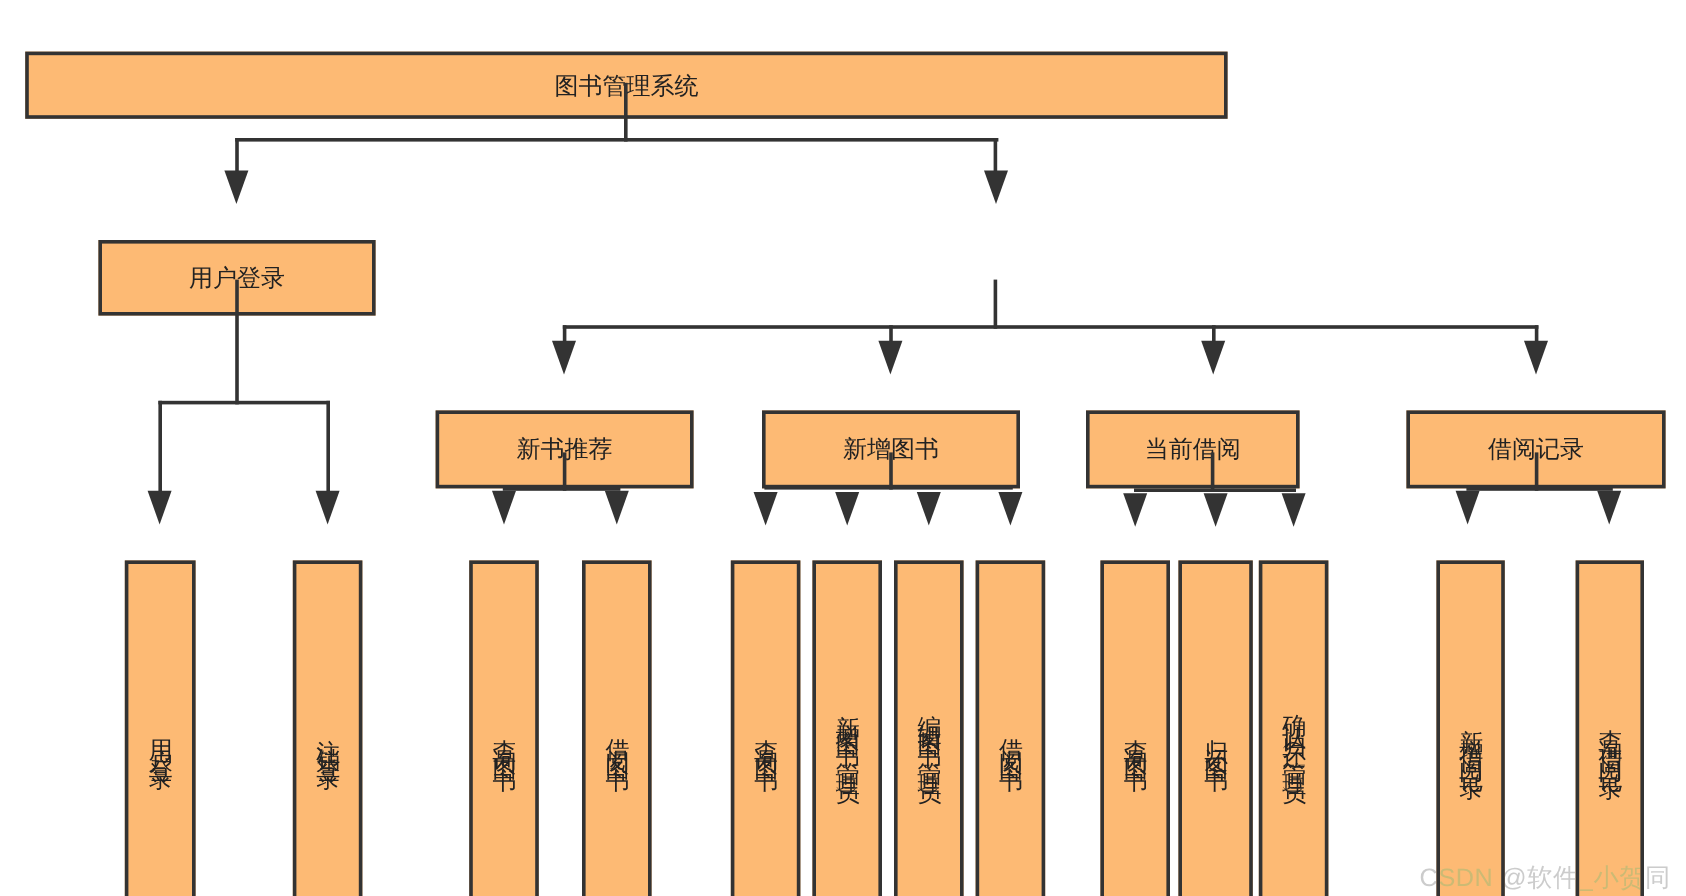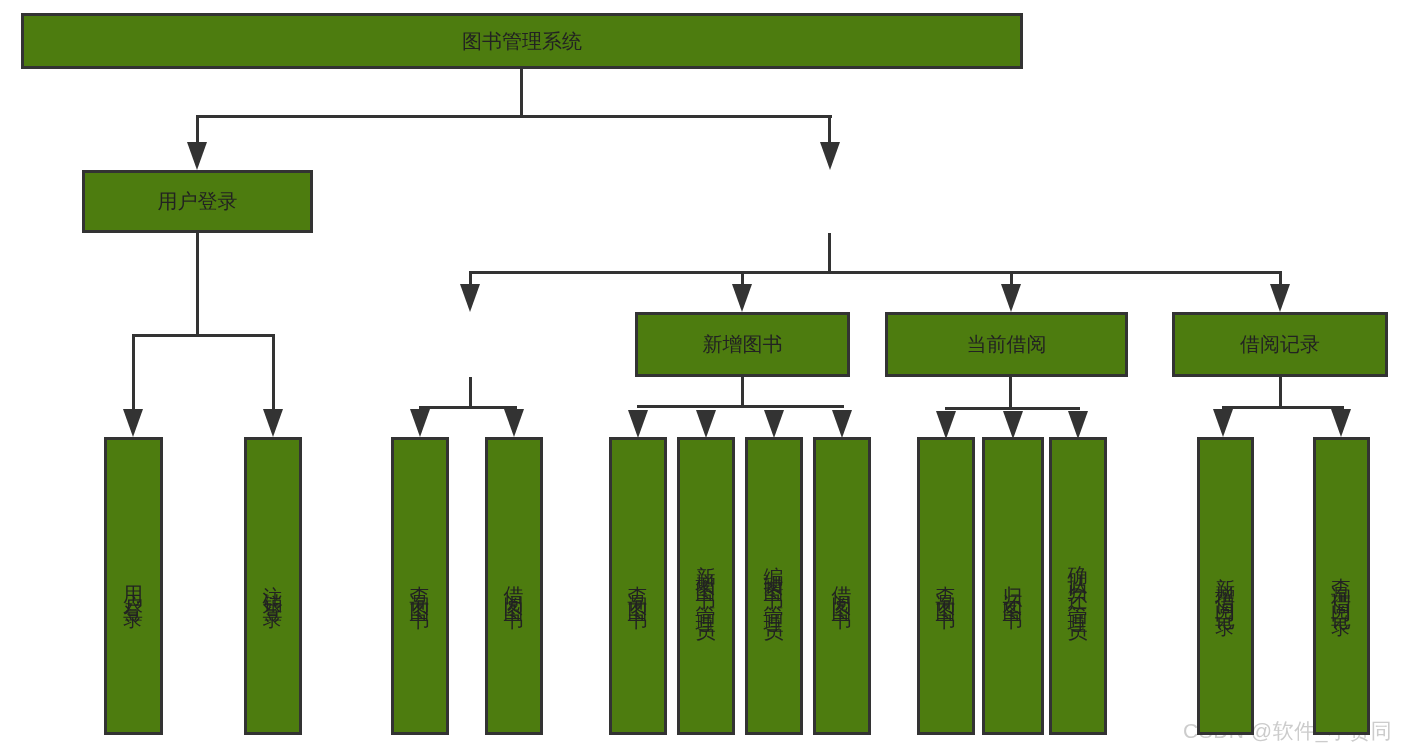--- a/index.html
+++ b/index.html
@@ -3,23 +3,23 @@
 <meta charset="utf-8">
 <style>
   :root { --line:#333333; --text:#222222; --wm:#cccccc; --bg:#ffffff; }
   html,body { margin:0; padding:0; background:var(--bg); }
   #canvas {
     position:relative; width:1405px; height:747px; overflow:hidden;
     background:var(--bg); font-family:"Liberation Sans", sans-serif;
   }
   .box {
     position:absolute; box-sizing:border-box;
-    border:3px solid var(--line); background:#4d7c0f;
+    border:3px solid var(--line); background:#fdba74;
     display:flex; align-items:center; justify-content:center;
-    font-size:20px; color:var(--text); white-space:nowrap;
+    font-size:20px; color:var(--text); white-space:nowrap;margin-top:30px;
   }
   .leaf {
     writing-mode:vertical-rl; text-orientation:mixed;
     letter-spacing:8px; font-size:20px; line-height:1;
     white-space:normal; text-align:center;
   }
   .ln { position:absolute; background:var(--line); }
   .arrow {
     position:absolute; width:0; height:0;
     border-left:10px solid transparent; border-right:10px solid transparent;
@@ -58,22 +58,23 @@
   <div class="ln" style="left:469px;top:271px;width:813px;height:3px"></div>
   <div class="ln" style="left:469px;top:271px;width:3px;height:15px"></div>
   <div class="ln" style="left:741px;top:271px;width:3px;height:15px"></div>
   <div class="ln" style="left:1010px;top:271px;width:3px;height:15px"></div>
   <div class="ln" style="left:1279px;top:271px;width:3px;height:15px"></div>
   <div class="arrow" style="left:460px;top:284px"></div>
   <div class="arrow" style="left:732px;top:284px"></div>
   <div class="arrow" style="left:1001px;top:284px"></div>
   <div class="arrow" style="left:1270px;top:284px"></div>
 
+  <div class="box" style="left:363px;top:312px;width:215px;height:65px">新书推荐</div>
   <div class="box" style="left:635px;top:312px;width:215px;height:65px">新增图书</div>
-  <div class="box" style="left:885px;top:312px;width:243px;height:65px">当前借阅</div>
+  <div class="box" style="left:905px;top:312px;width:178px;height:65px">当前借阅</div>
   <div class="box" style="left:1172px;top:312px;width:216px;height:65px">借阅记录</div>
 
   <div class="ln" style="left:469px;top:377px;width:3px;height:32px"></div>
   <div class="ln" style="left:419px;top:406px;width:98px;height:3px"></div>
   <div class="arrow" style="left:410px;top:409px"></div>
   <div class="arrow" style="left:504px;top:409px"></div>
 
   <div class="ln" style="left:741px;top:377px;width:3px;height:31px"></div>
   <div class="ln" style="left:637px;top:405px;width:207px;height:3px"></div>
   <div class="arrow" style="left:628px;top:410px"></div>

